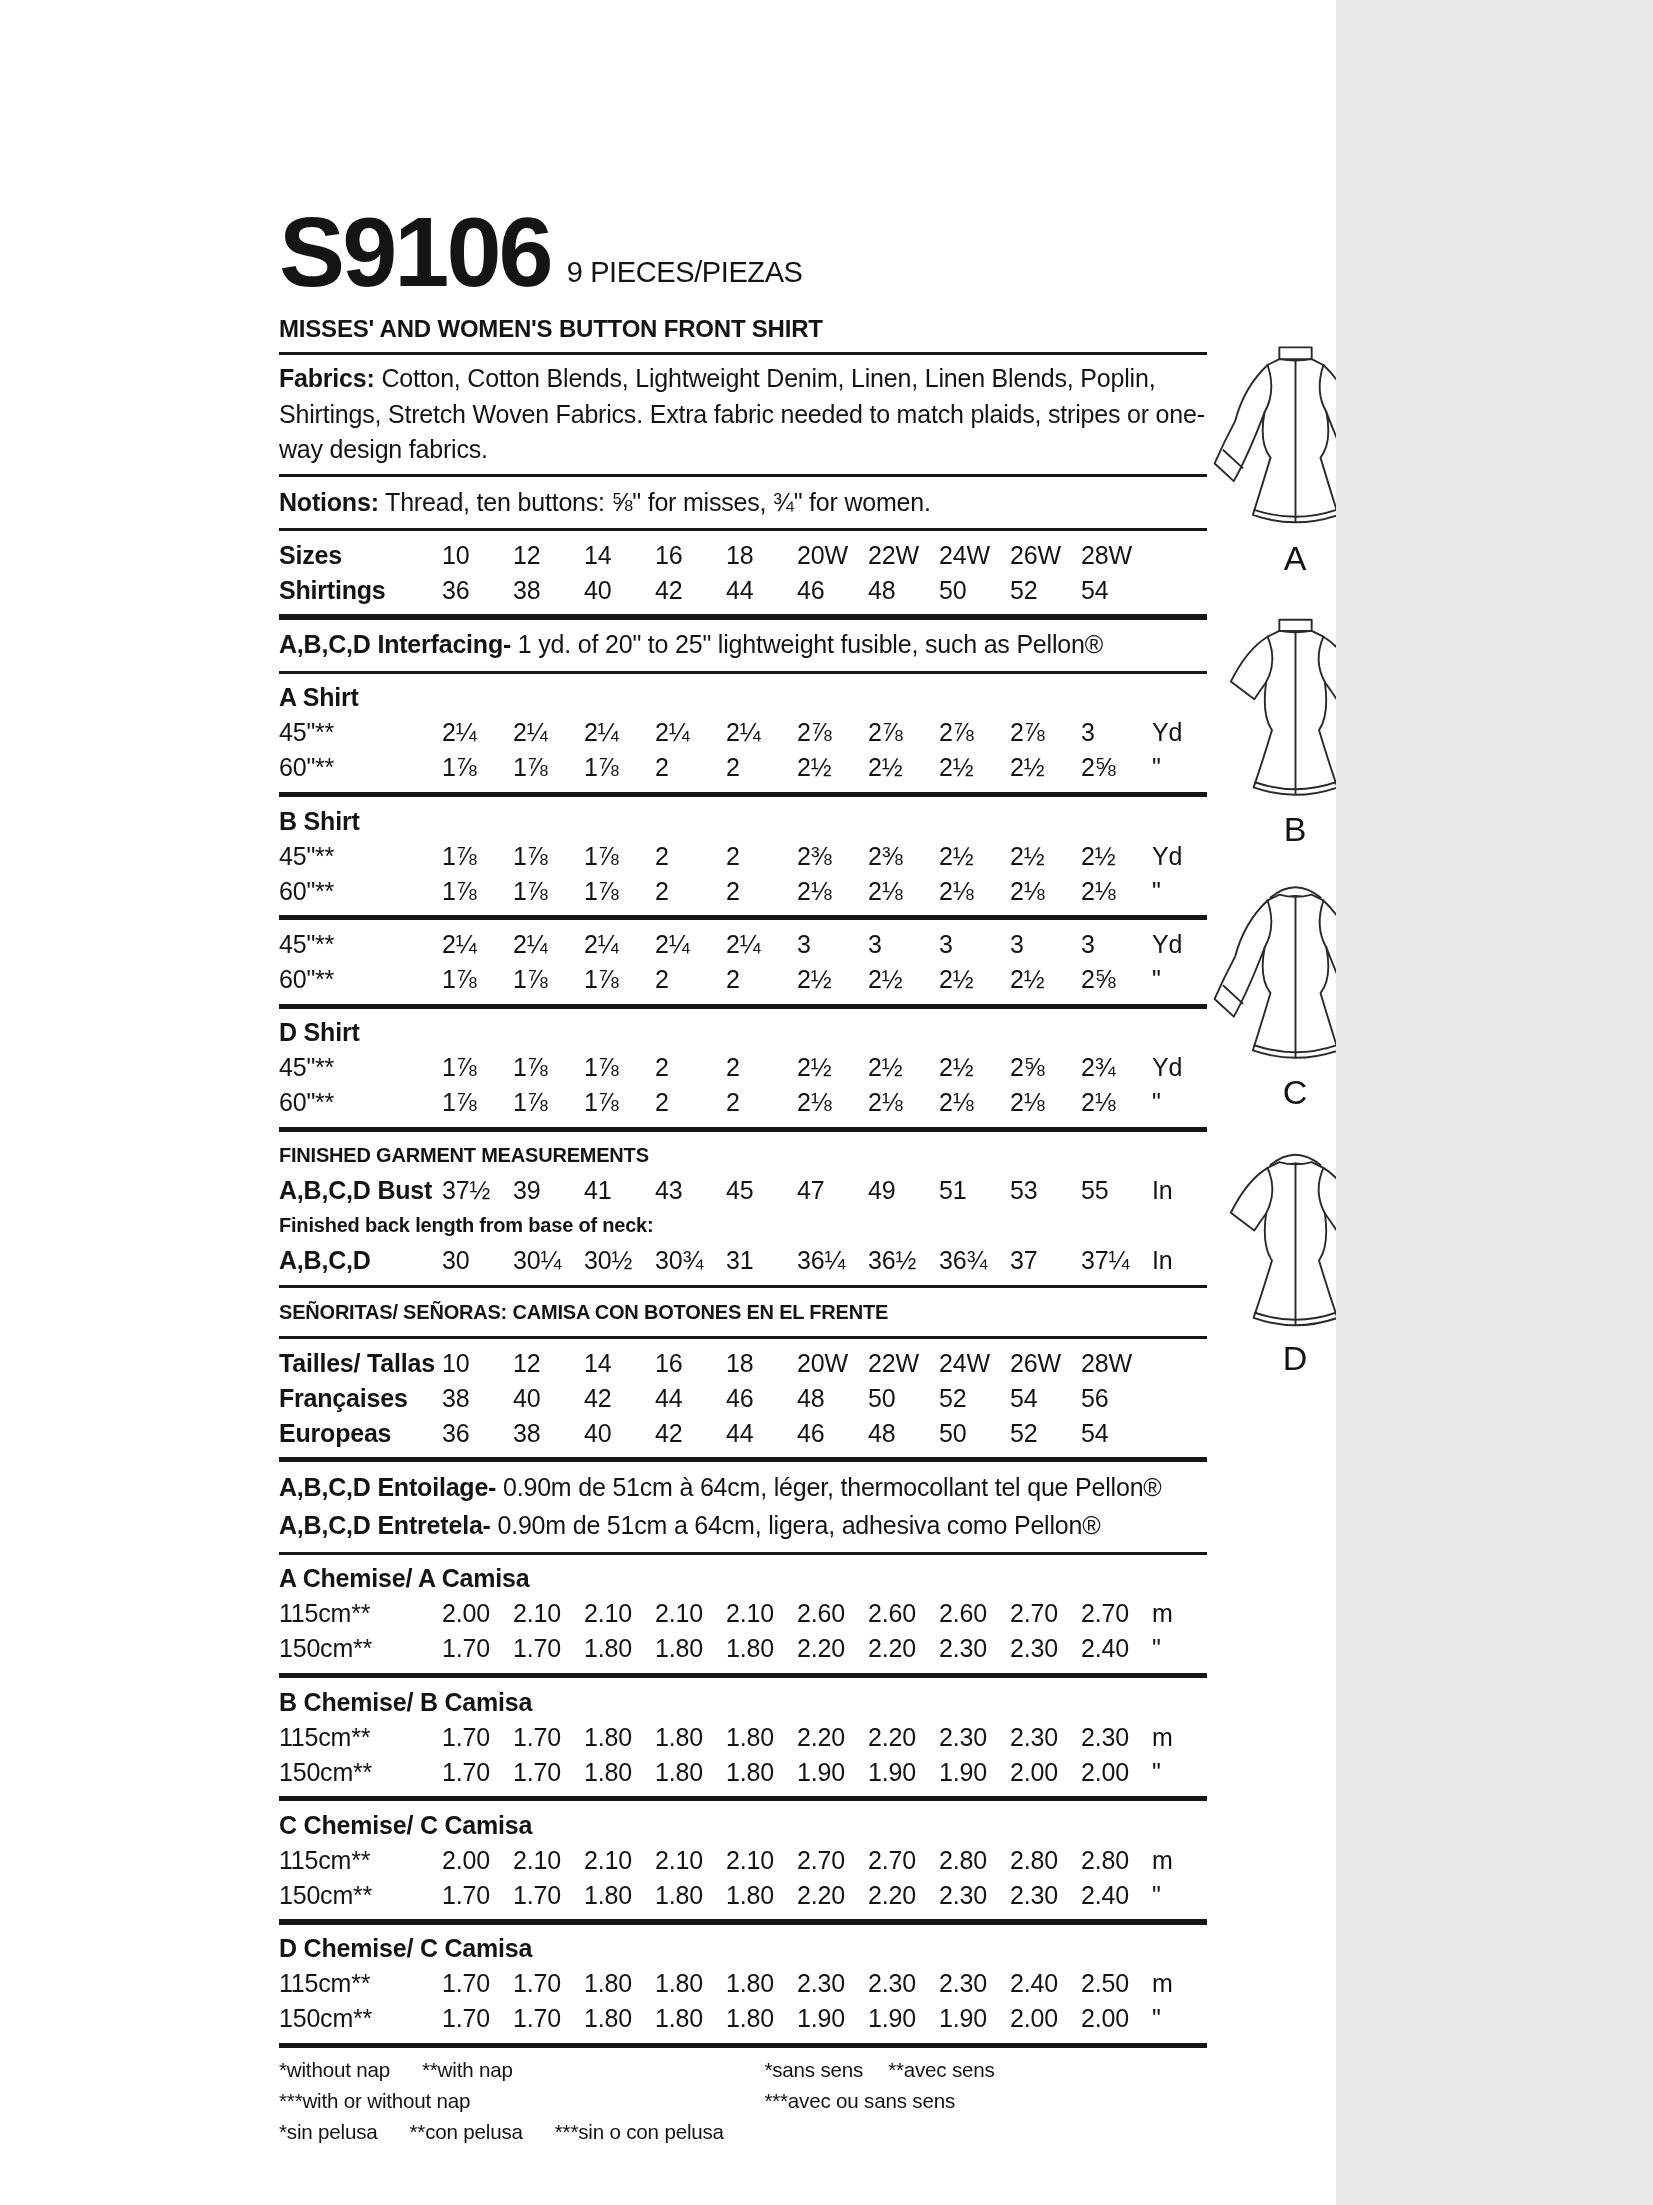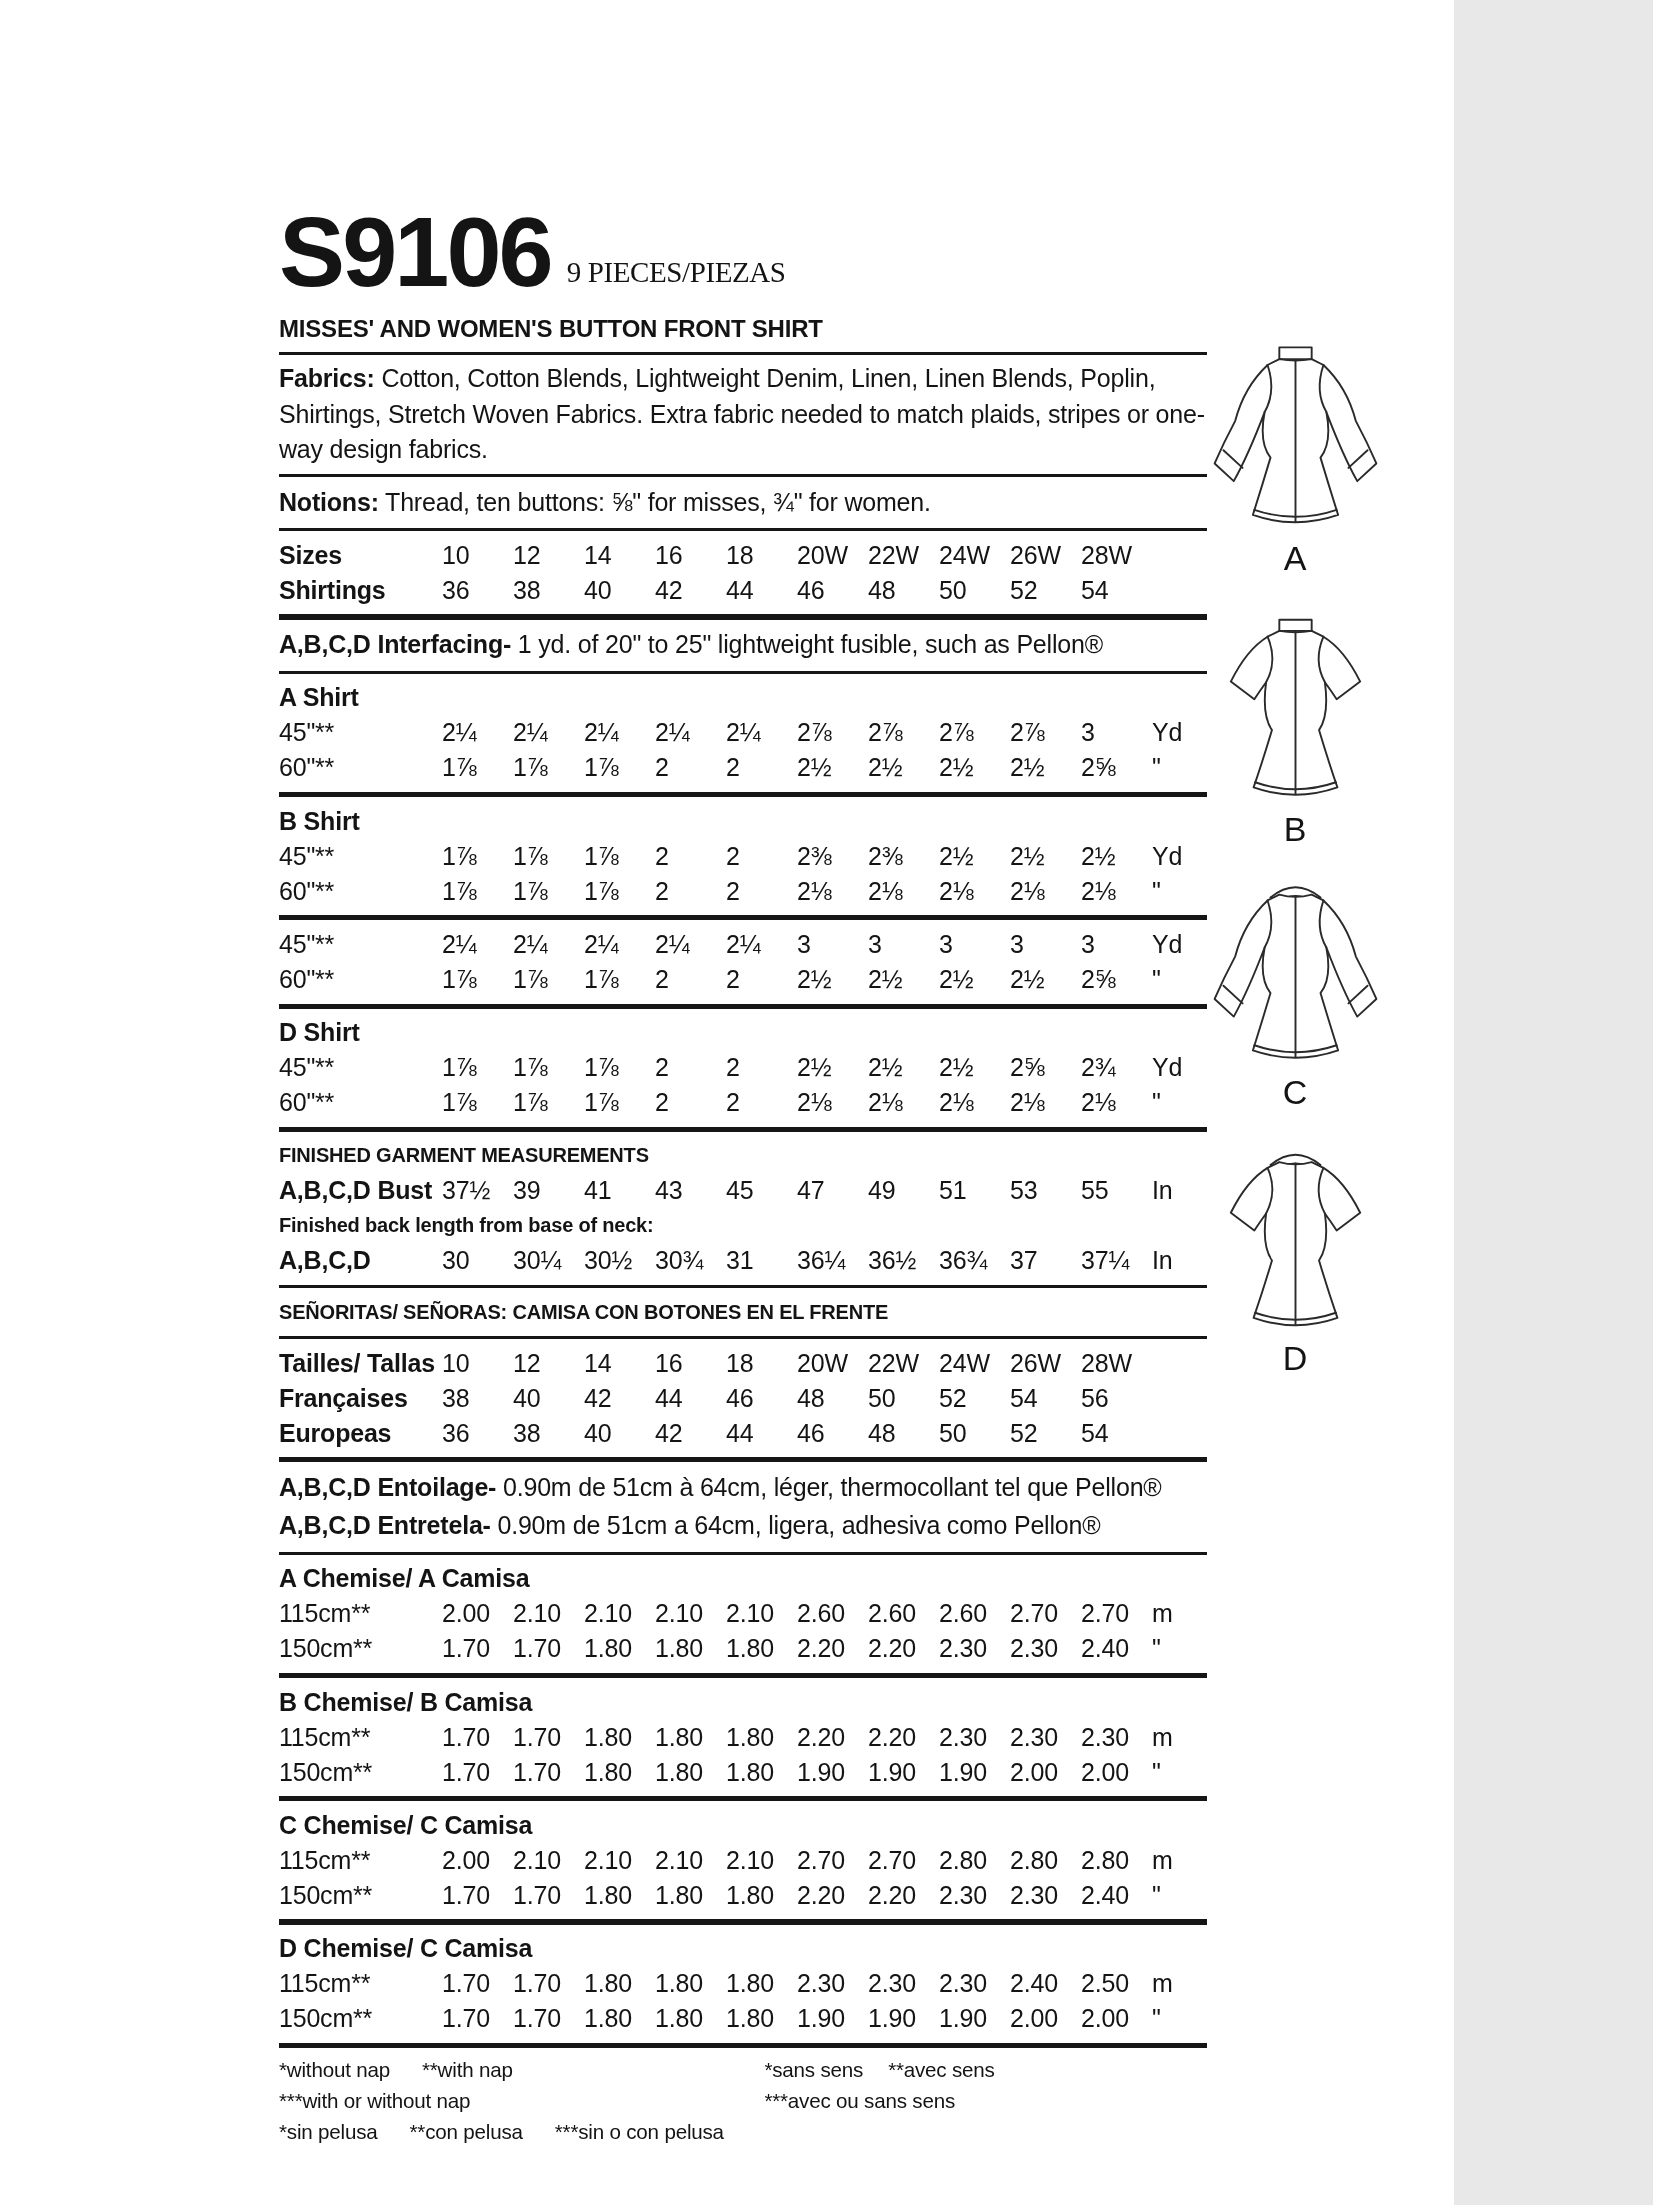--- a/index.html
+++ b/index.html
@@ -1,30 +1,30 @@
 <!DOCTYPE html>
 <html style="font-size:11.8px"><head>
 <meta charset="utf-8">
 <style>
   html,body{margin:0;padding:0;background:#e8e8e8;}
   .page{
     position:relative;
-    width:1454px;height:2205px;
+    width:1336px;height:2205px;
     background:#ffffff;
     font-family:"Liberation Sans","DejaVu Sans",sans-serif;
     color:#141414;
     overflow:hidden;
     letter-spacing:-0.2px;
   }
   .content{position:absolute;left:279px;top:213px;width:928px;}
 
   
   .title-block{display:flex;align-items:flex-end;margin:0 0 25px 0;}
   .pattern-number{font-size:99px;font-weight:700;line-height:0.78;letter-spacing:-2.9px;}
-  .pieces{font-size:29px;font-weight:500;margin-left:16px;margin-bottom:1.5px;letter-spacing:-0.4px;font-family:Liberation Serif, serif;}
+  .pieces{font-size:29px;font-weight:500;margin-left:16px;margin-bottom:1.5px;letter-spacing:-0.4px;}
 
   .doc-title{font-size:24px;font-weight:700;line-height:1.15;margin-bottom:8.8px;}
 
   .hr{height:2.9px;background:#161616;margin:6.6px 0;}
   .hr.hv{height:5.1px;}
 
   .para{font-size:25px;line-height:1.42;}
   .para b{font-weight:700;}
   .inline-line{font-size:25px;line-height:1.35;padding:2.2px 0;}
   .inline-line b{font-weight:700;text-align:center;}

